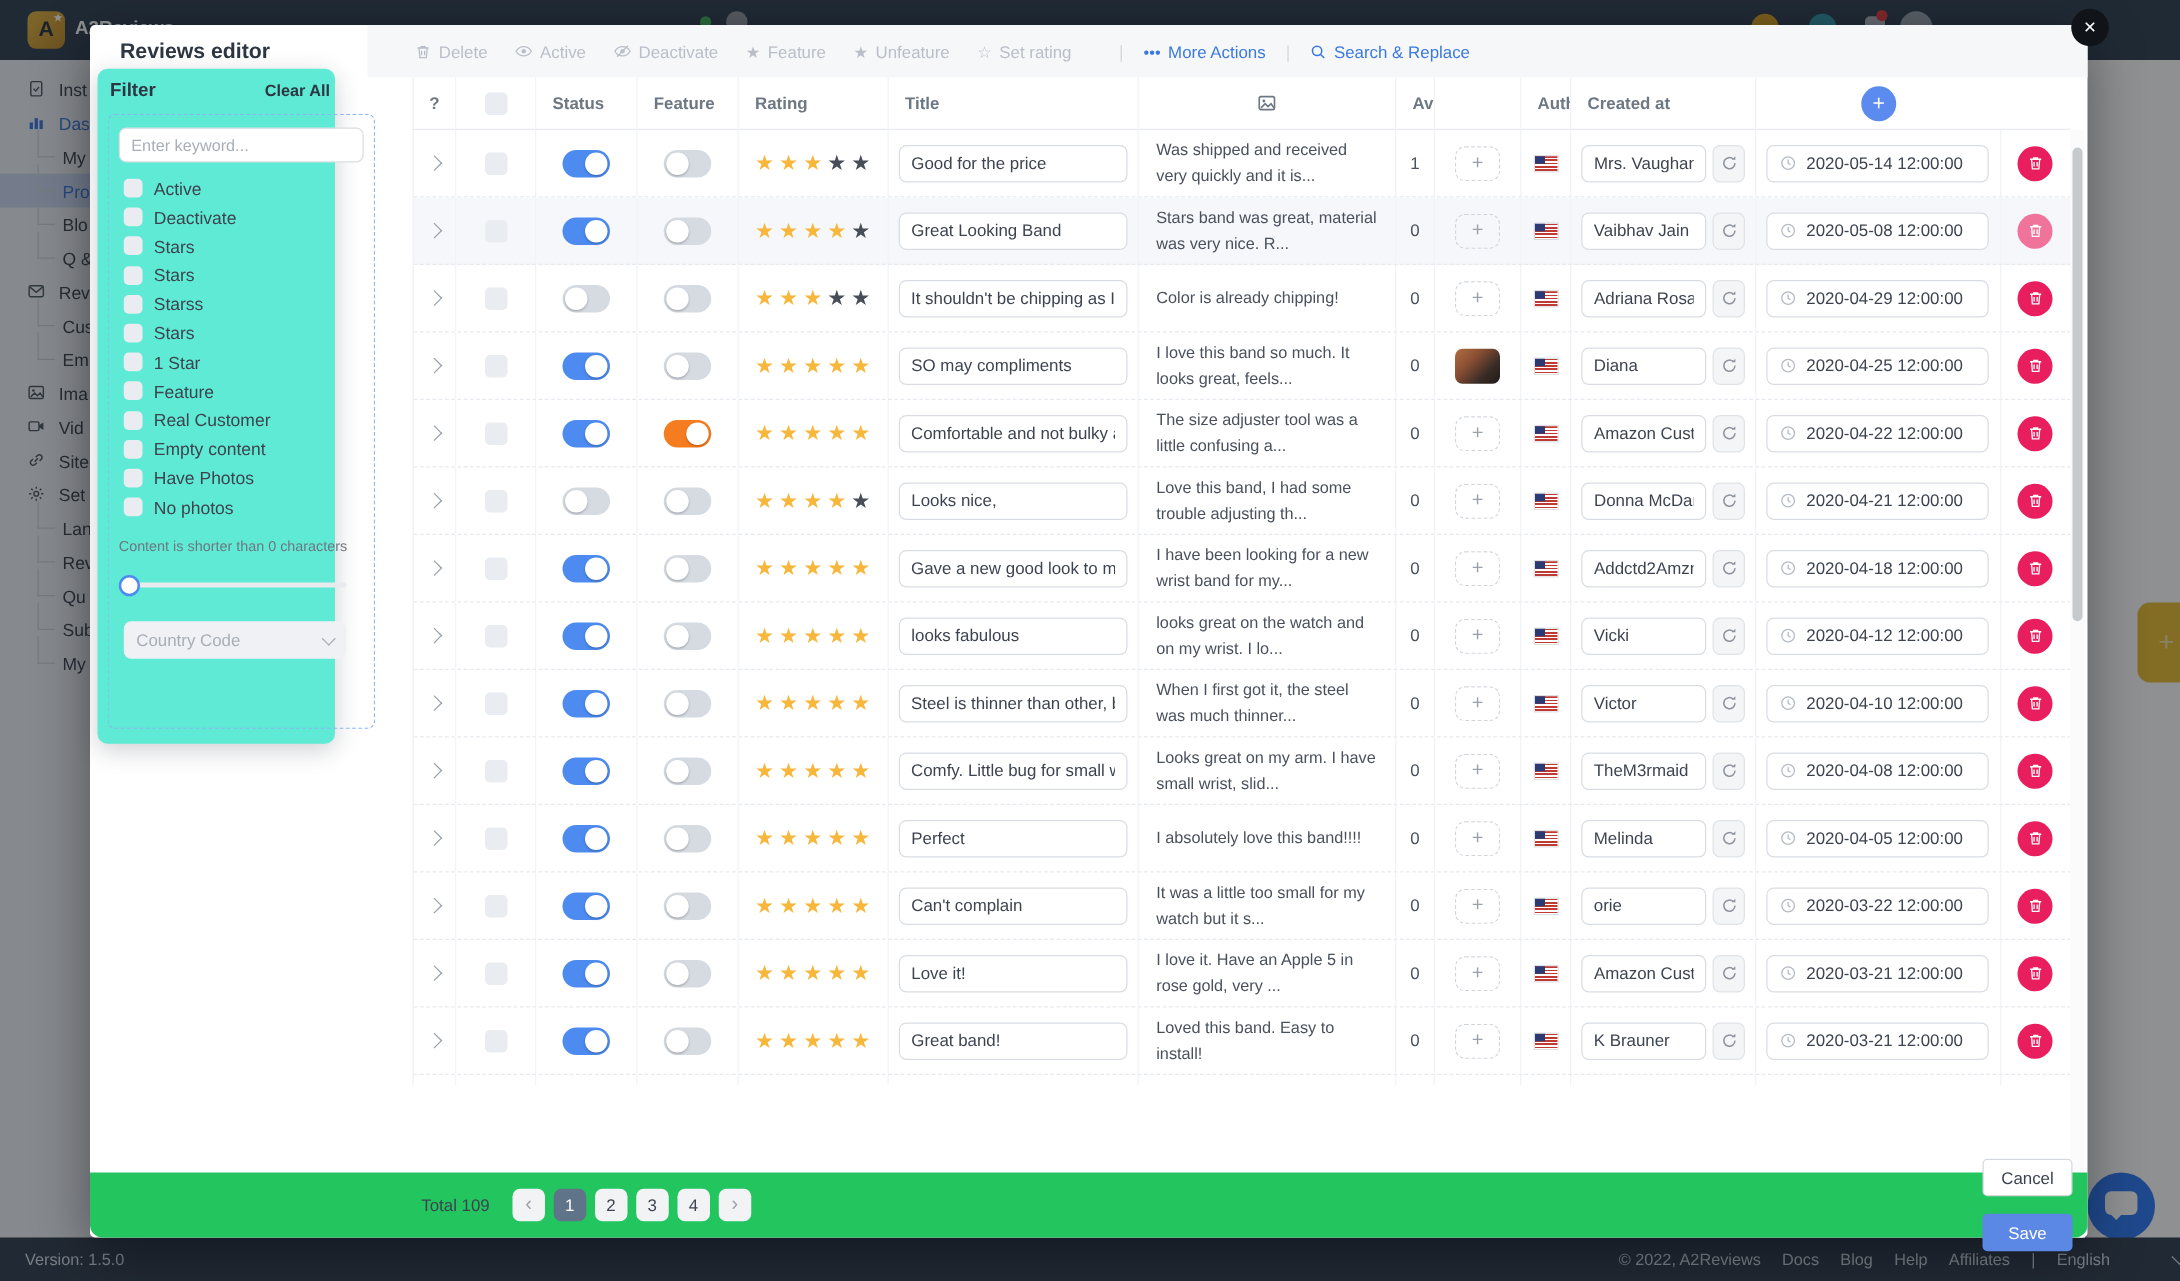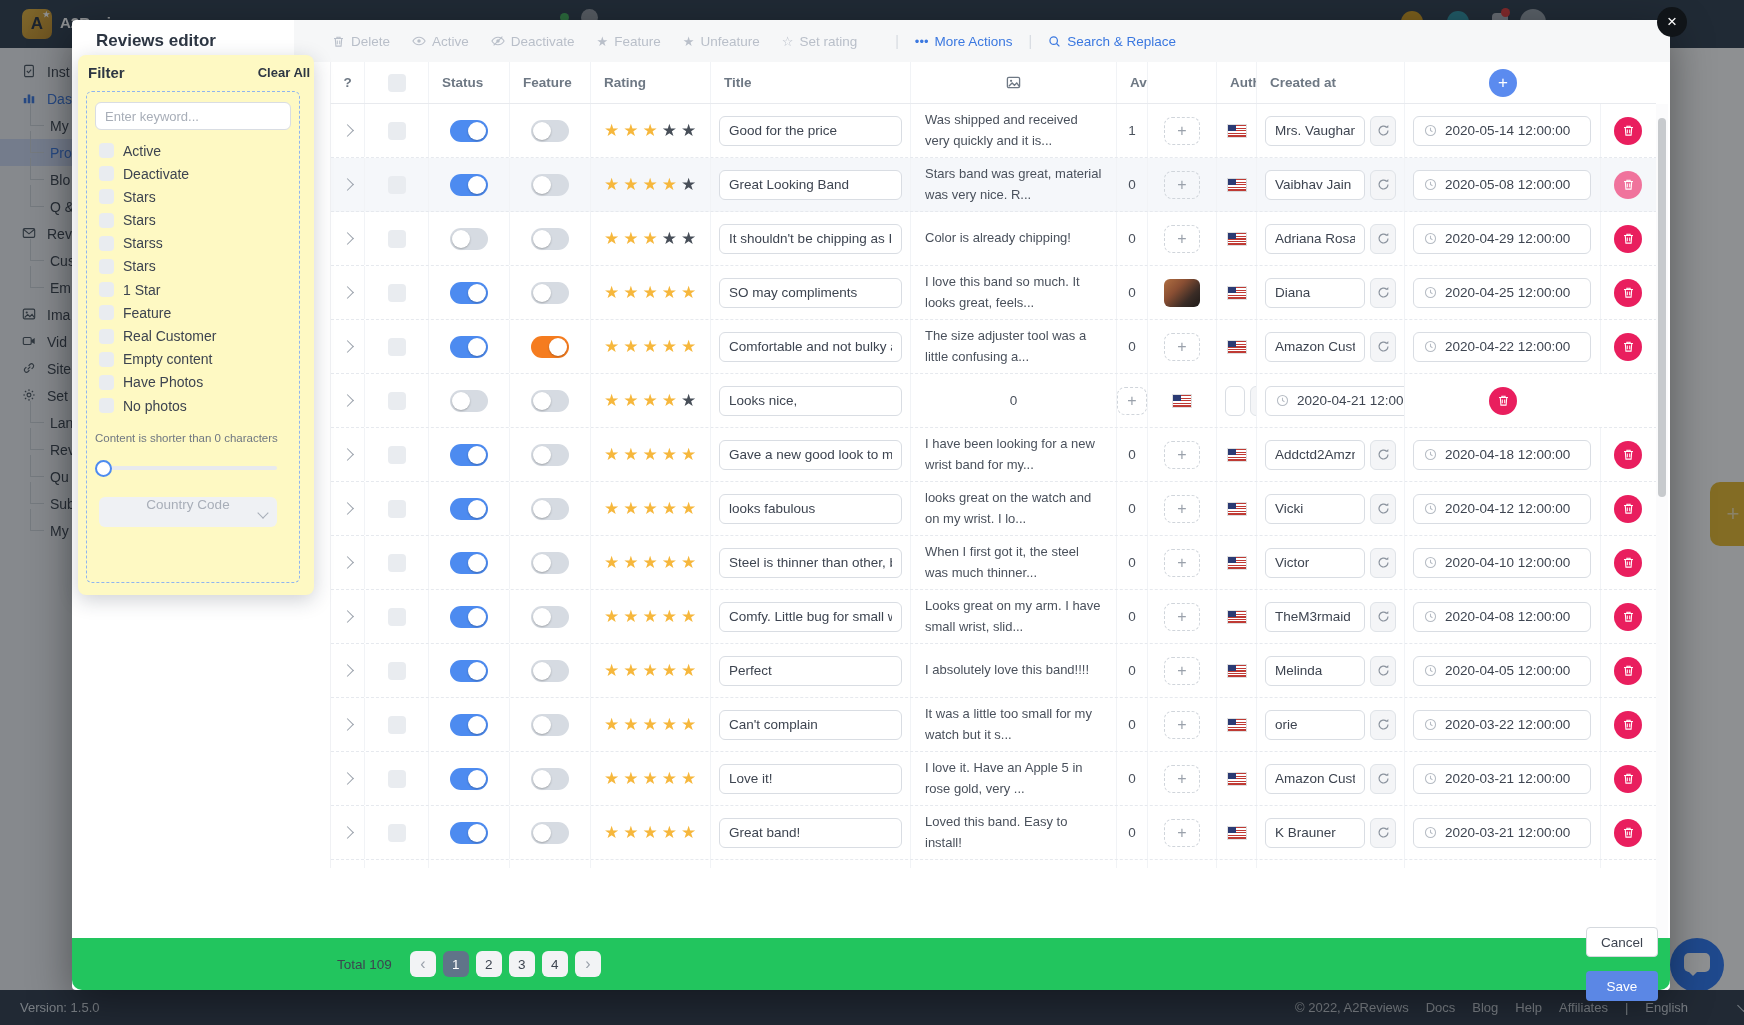--- a/index.html
+++ b/index.html
@@ -48,38 +48,38 @@
          color:#fff;font-size:17px;display:flex;align-items:center;justify-content:center;z-index:40;border:none;cursor:pointer;}
   .topstrip{position:absolute;left:222px;top:0;right:0;height:42px;background:#f6f7f8;border-top-right-radius:10px;}
   .m-title{position:absolute;left:24px;top:11px;font-size:17px;font-weight:bold;color:#2d3643;}
   
   .toolbar{position:absolute;left:260px;top:0;height:42px;display:flex;align-items:center;white-space:nowrap;z-index:2;}
   .tool{display:inline-flex;align-items:center;gap:6px;color:#b9bfc9;font-size:13.5px;margin-right:22px;}
   .tool .ticon{display:inline-flex;align-items:center;font-size:13px;}
   .tool.link{color:#3b78e0;margin-right:0;}
   .tb-div{color:#d6dae0;margin:0 16px;font-size:14px;}
   
-  .fcard{position:absolute;left:6px;top:35px;width:236px;height:540px;background:#fef9c3;border-radius:8px;
+  .fcard{position:absolute;left:6px;top:35px;width:190px;height:540px;background:#5eead4;border-radius:8px;
          box-shadow:0 5px 20px rgba(30,40,60,.22);z-index:3;}
   .f-title{position:absolute;left:10px;top:9px;font-size:15px;font-weight:bold;color:#2d3643;}
   .f-clear{position:absolute;right:4px;top:10px;font-size:13px;font-weight:bold;color:#2d3643;cursor:pointer;}
   .f-box{position:absolute;left:8px;top:36px;width:214px;height:492px;border:1.5px dashed #8fb5ef;border-radius:6px;
          box-sizing:border-box;padding:10px 8px;}
   .f-kw{width:176px;height:26px;border:1px solid #d9dde3;border-radius:6px;padding:0 9px;font-size:13px;color:#3d4450;outline:none;}
   .f-kw::placeholder{color:#a8aeb8;}
   .f-list{display:flex;flex-direction:column;gap:8.2px;margin-top:13px;margin-left:4px;}
   .fcheck{display:flex;align-items:center;height:15px;cursor:pointer;}
   .fbox{width:15px;height:15px;border-radius:4px;background:#e9ecf0;margin-right:9px;flex:none;}
   .flabel{font-size:14px;color:#3d4450;}
   .f-len{margin-top:19px;font-size:11.5px;color:#6f7782;}
   .f-slider{position:relative;margin-top:16px;width:182px;height:15px;}
   .f-track{position:absolute;left:0;right:0;top:6px;height:4px;border-radius:2px;background:#e8eaee;}
   .f-knob{position:absolute;left:0;top:0;width:13px;height:13px;border-radius:50%;background:#fff;border:2px solid #4d8bf0;box-sizing:content-box;}
   .f-country{margin-top:22px;margin-left:4px;width:178px;height:30px;background:#eff1f4;border-radius:6px;
-         display:flex;align-items:center;padding:0 10px;box-sizing:border-box;color:#a8aeb8;font-size:13.5px;cursor:pointer;flex-direction:column;}
+         display:flex;align-items:center;padding:0 10px;box-sizing:border-box;color:#a8aeb8;font-size:13.5px;cursor:pointer;}
   .f-country .chev-down{margin-left:auto;width:7px;height:7px;border-right:1.5px solid #a8aeb8;border-bottom:1.5px solid #a8aeb8;transform:rotate(45deg);margin-top:-3px;}
   
   .tgrid{display:grid;grid-template-columns:34px 64px 81px 81px 120px 200px 206px 31px 69px 40px 148px 196px 54px;}
   .thead{position:absolute;left:258px;top:42px;width:1326px;height:42px;border-bottom:1px solid #e8eaee;border-left:1px solid #f0f1f4;box-sizing:border-box;}
   .thead .cell{font-size:13.5px;font-weight:bold;color:#6e7884;}
   .tbody{position:absolute;left:258px;top:84px;width:1326px;height:764px;overflow:hidden;border-left:1px solid #f0f1f4;}
   .trow{height:54px;border-bottom:1px dashed #e6e9ee;box-sizing:border-box;}
   .trow.hl{background:#f5f7fa;}
   .cell{display:flex;align-items:center;justify-content:center;border-right:1px solid #f1f3f6;overflow:hidden;}
   .cell:last-child{border-right:none;}
@@ -775,20 +775,23 @@
           <span class="toggle ft">
             <span class="knob"></span>
           </span>
         </div>
     <div class="cell h-left">
           <span class="stars"><span class="star-on">★</span><span class="star-on">★</span><span class="star-on">★</span><span class="star-on">★</span><span class="star-off">★</span></span>
         </div>
     <div class="cell c-title">
           <input class="txt t-title" value="Looks nice," style="">
         </div>
+    <div class="cell c-content">
+          <div class="ctext">Love this band, I had some trouble adjusting th...</div>
+        </div>
     <div class="cell">
           <span class="imgn">0</span>
         </div>
     <div class="cell c-ava">
           <span class="avatar-add">+</span>
         </div>
     <div class="cell">
           <span class="flag"></span>
         </div>
     <div class="cell c-auth">

